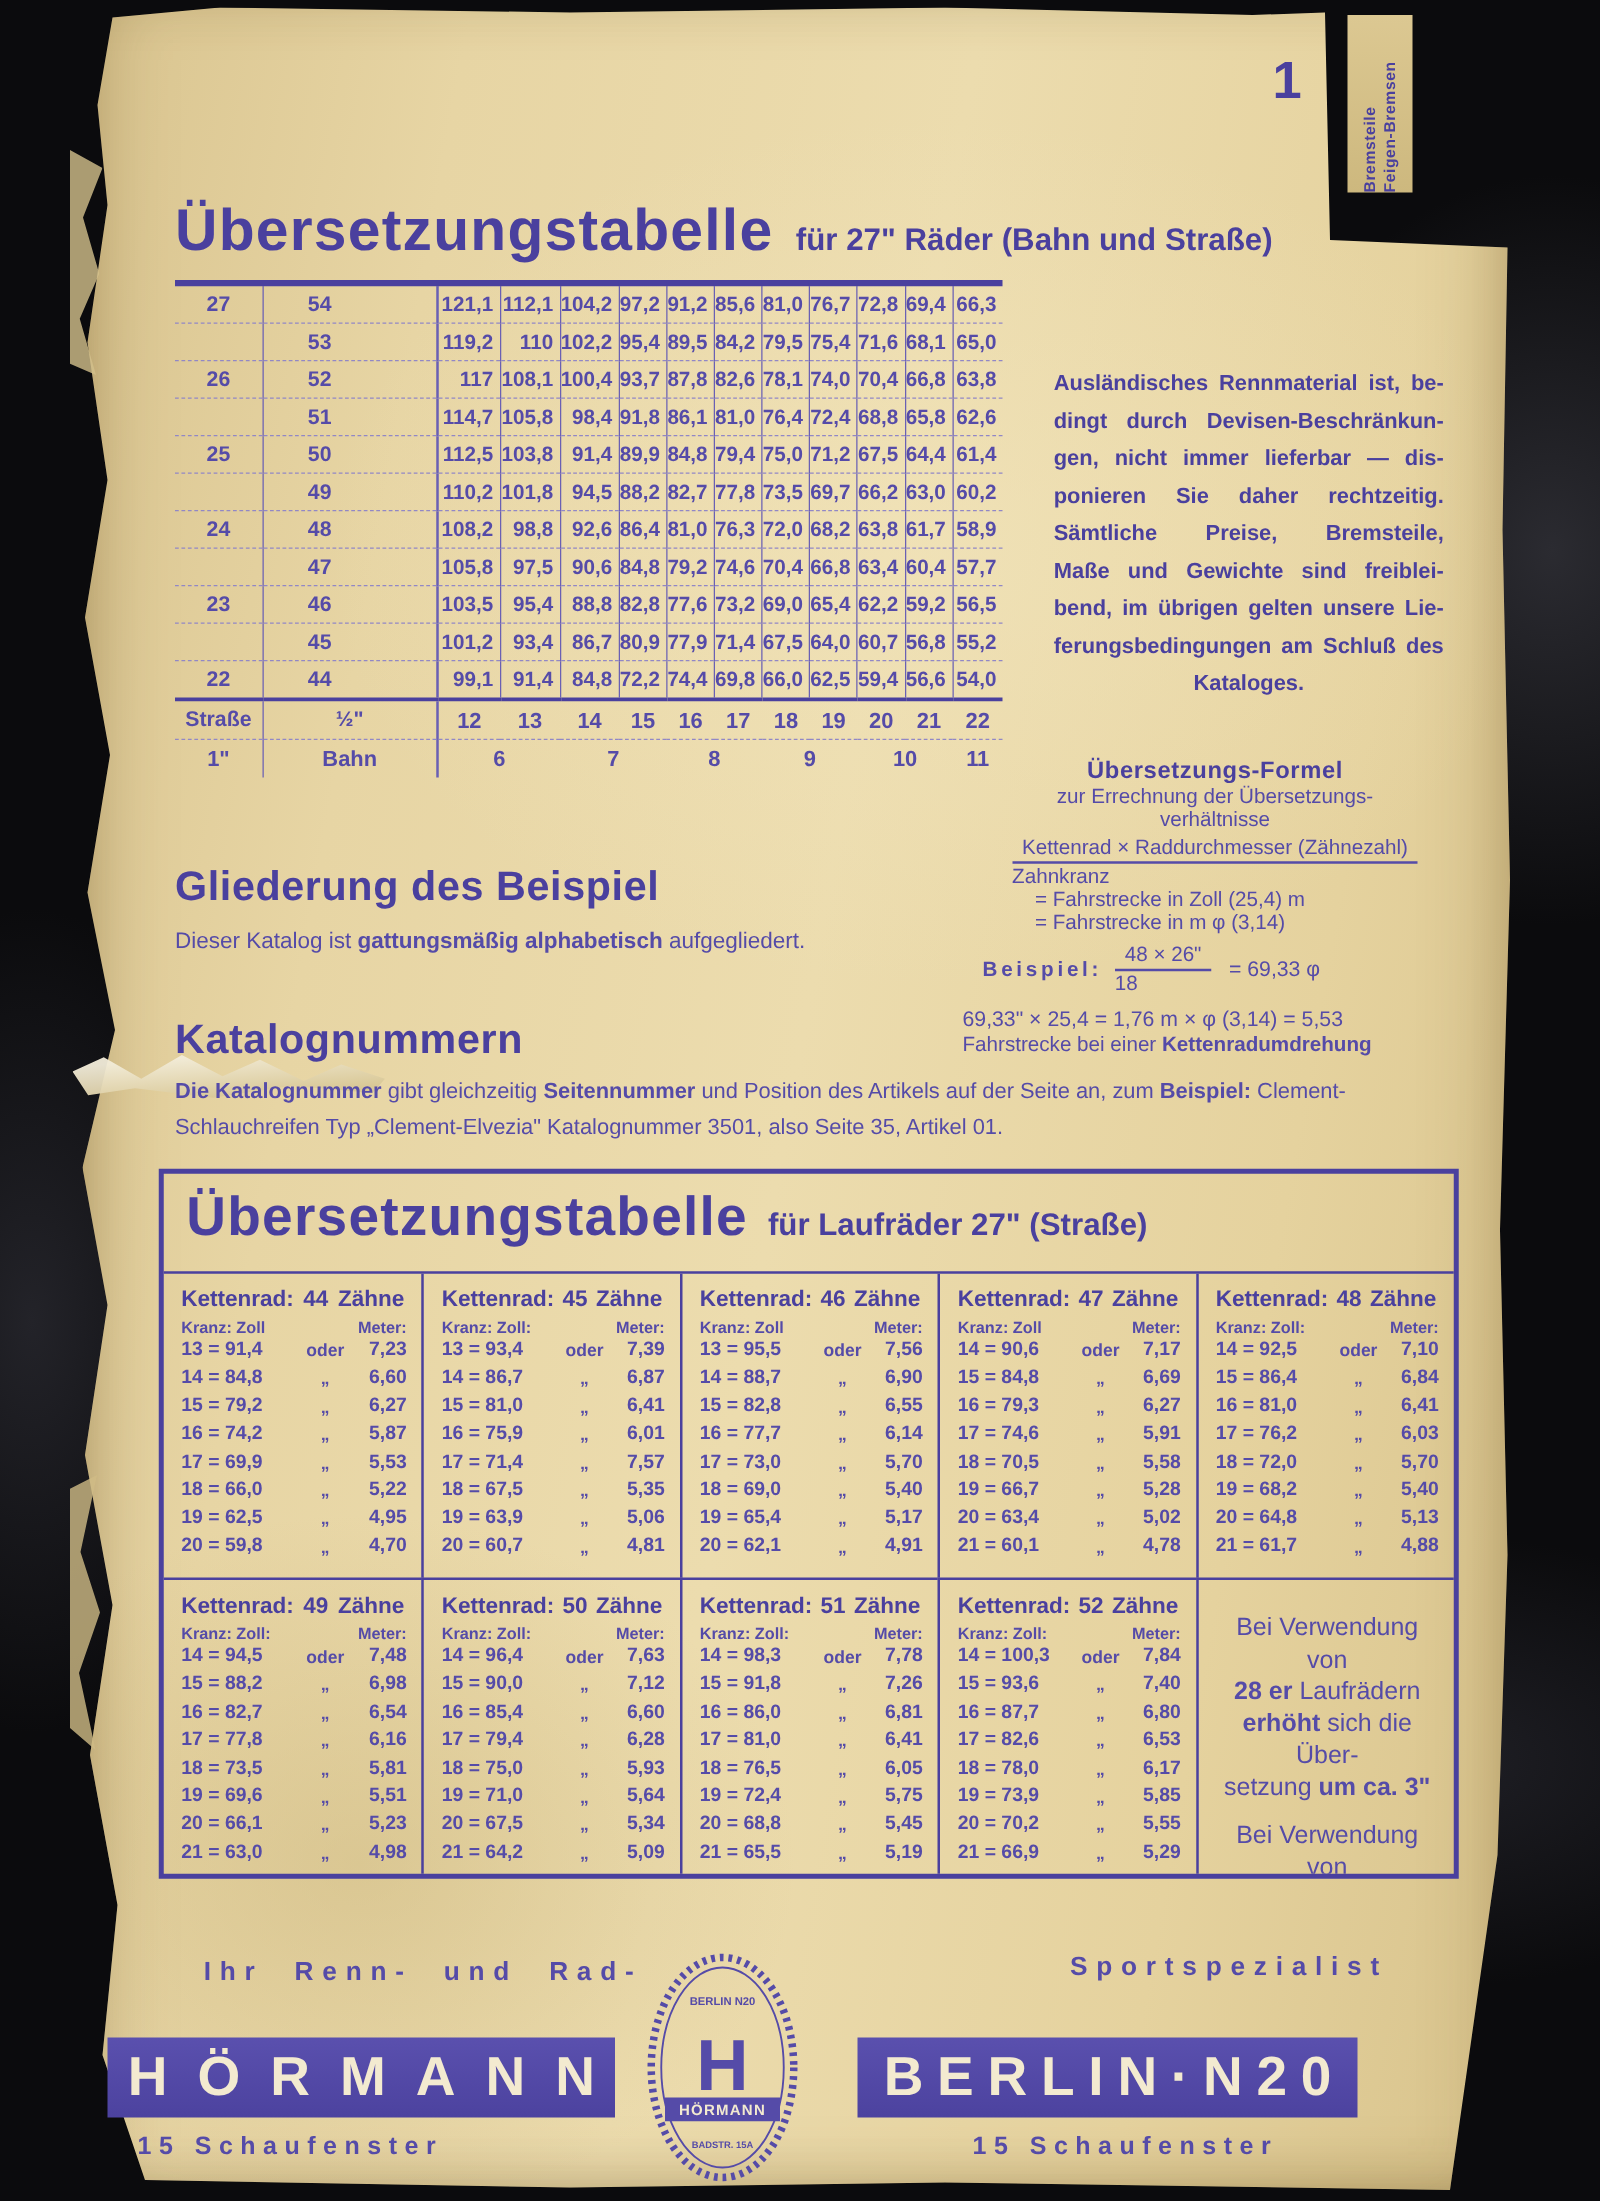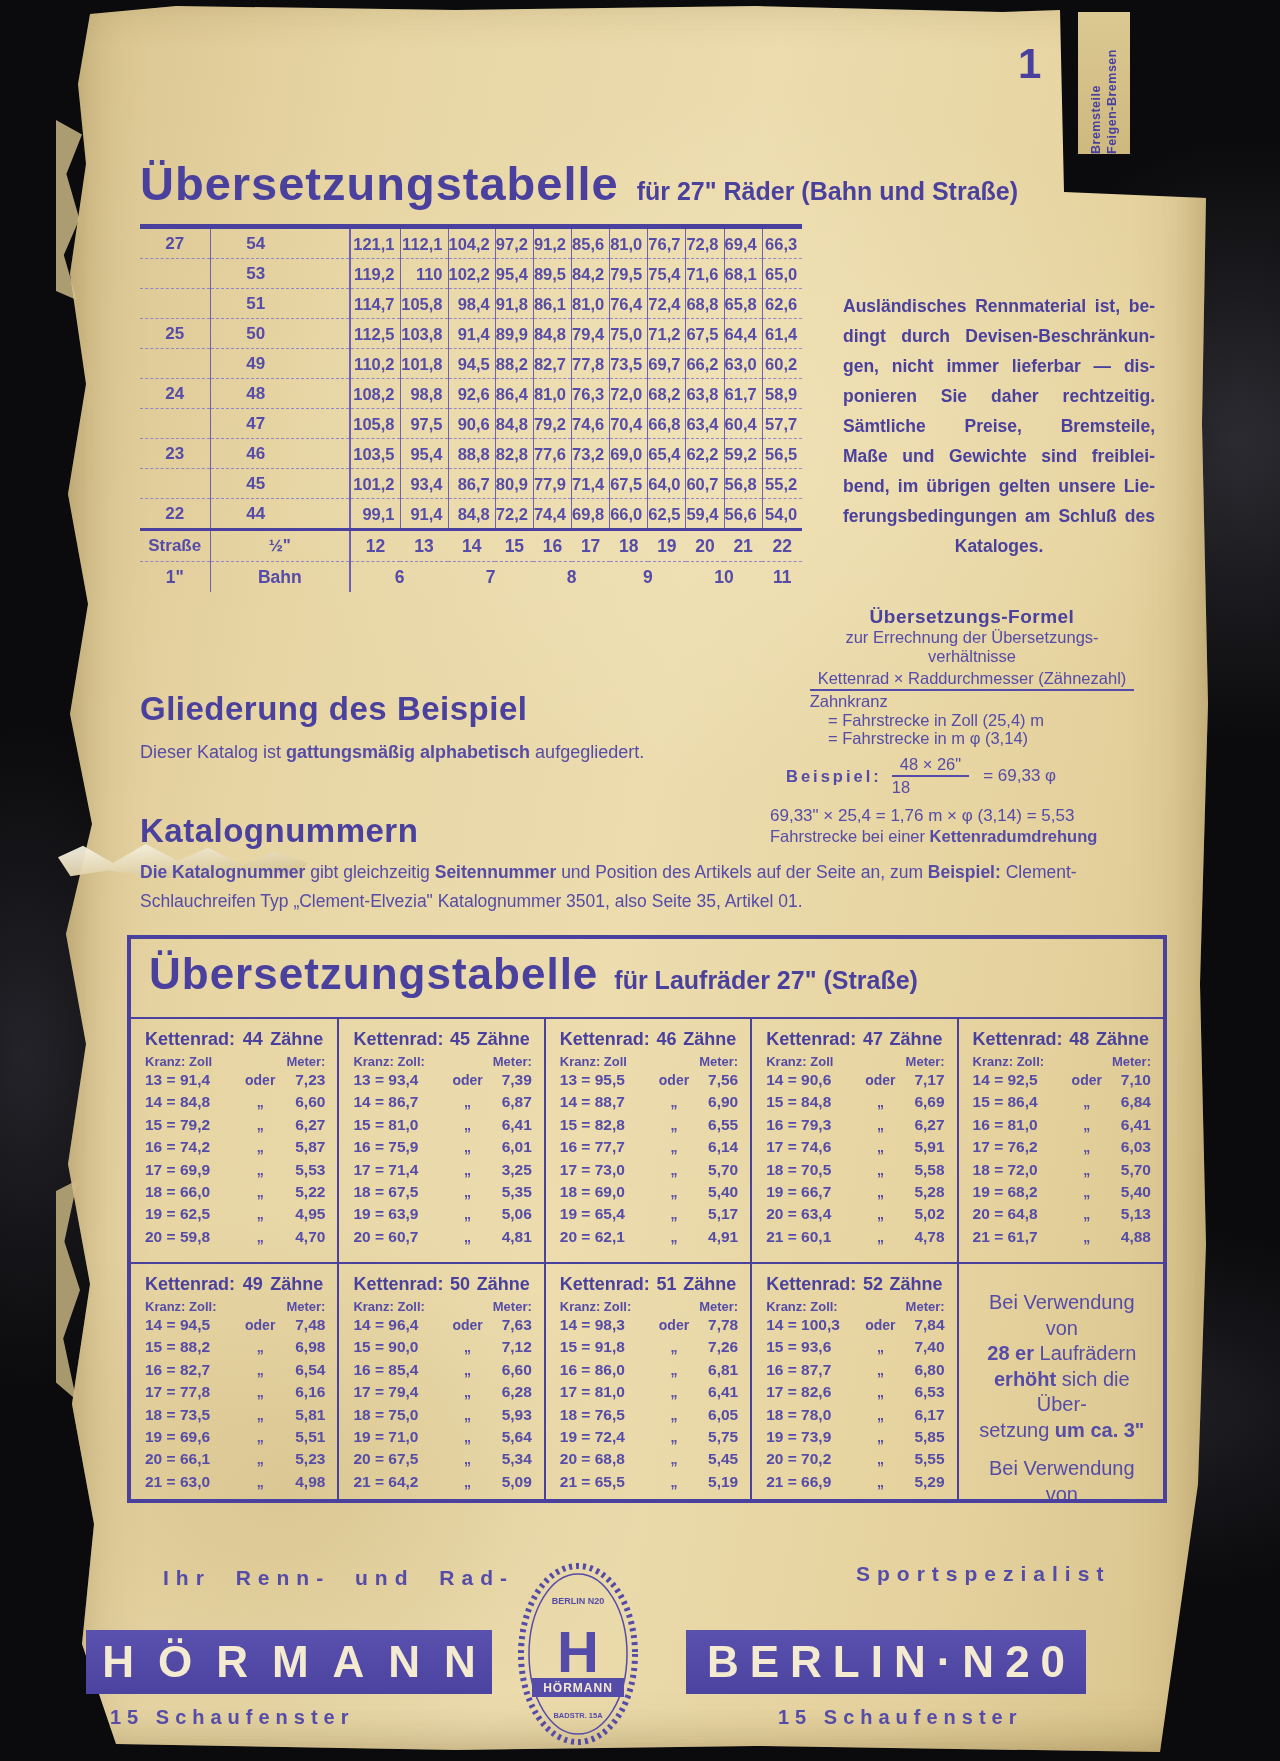--- a/index.html
+++ b/index.html
@@ -188,20 +188,35 @@
             <td class="v">95,4</td>
             <td class="v">89,5</td>
             <td class="v">84,2</td>
             <td class="v">79,5</td>
             <td class="v">75,4</td>
             <td class="v">71,6</td>
             <td class="v">68,1</td>
             <td class="v">65,0</td>
           </tr>
           <tr class="dr">
+            <td class="c1">26</td>
+            <td class="c2">52</td>
+            <td class="v">117</td>
+            <td class="v">108,1</td>
+            <td class="v">100,4</td>
+            <td class="v">93,7</td>
+            <td class="v">87,8</td>
+            <td class="v">82,6</td>
+            <td class="v">78,1</td>
+            <td class="v">74,0</td>
+            <td class="v">70,4</td>
+            <td class="v">66,8</td>
+            <td class="v">63,8</td>
+          </tr>
+          <tr class="dr">
             <td class="c1"></td>
             <td class="c2">51</td>
             <td class="v">114,7</td>
             <td class="v">105,8</td>
             <td class="v">98,4</td>
             <td class="v">91,8</td>
             <td class="v">86,1</td>
             <td class="v">81,0</td>
             <td class="v">76,4</td>
             <td class="v">72,4</td>
@@ -472,21 +487,21 @@
             <span class="r">6,41</span>
           </div>
           <div class="st-row">
             <span class="l">16 = 75,9</span>
             <span class="m">„</span>
             <span class="r">6,01</span>
           </div>
           <div class="st-row">
             <span class="l">17 = 71,4</span>
             <span class="m">„</span>
-            <span class="r">3,25</span>
+            <span class="r">7,57</span>
           </div>
           <div class="st-row">
             <span class="l">18 = 67,5</span>
             <span class="m">„</span>
             <span class="r">5,35</span>
           </div>
           <div class="st-row">
             <span class="l">19 = 63,9</span>
             <span class="m">„</span>
             <span class="r">5,06</span>

